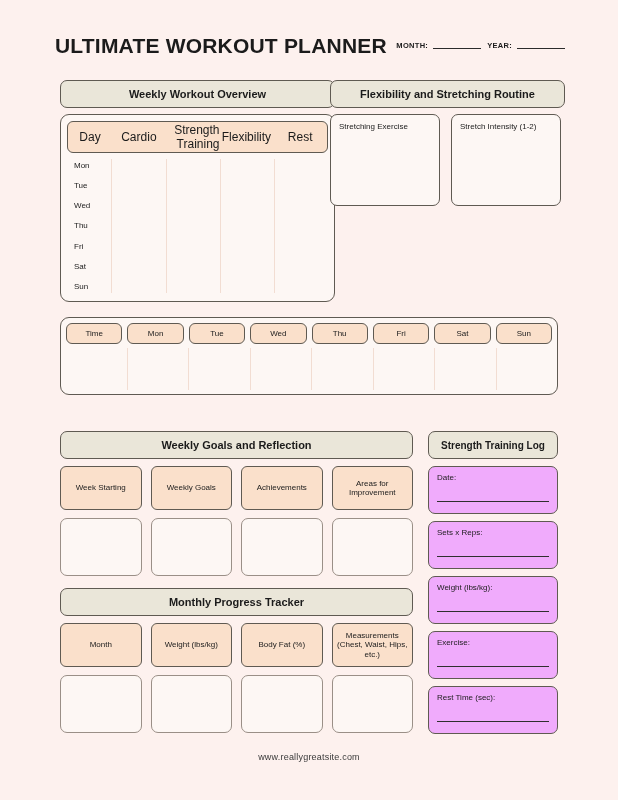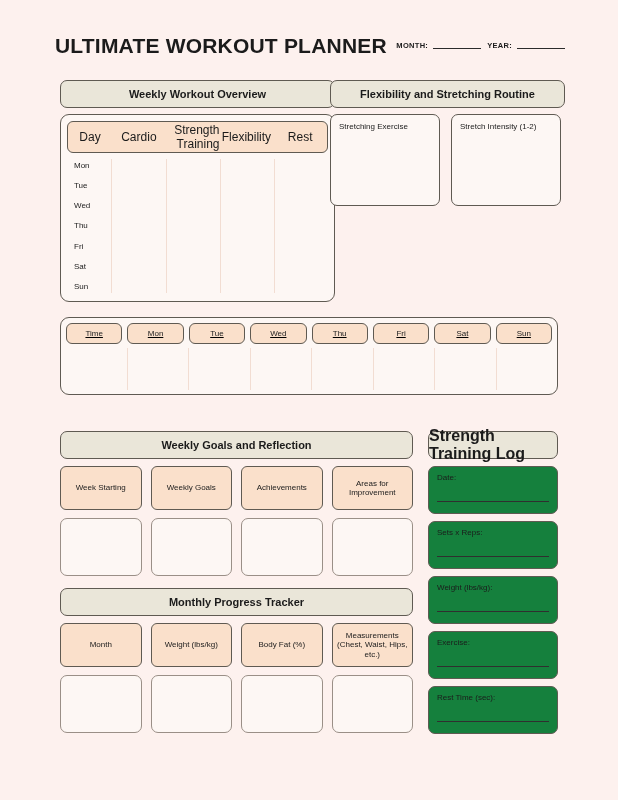--- a/index.html
+++ b/index.html
@@ -192,21 +192,20 @@
     margin-top: 6px;
     width: 498px;
     height: 78px;
     padding: 5px;
     position: relative;
   }
   #sched-head {
     display: flex;
     gap: 5px;
     height: 21px;
-    text-decoration: underline;
   }
   #sched-head .pill { flex: 1; font-size: 8px; }
   #sched-body {
     position: absolute;
     left: 5px; right: 5px; top: 30px; bottom: 4px;
     display: flex;
     gap: 5px;
   }
   #sched-body > span {
     flex: 1;
@@ -245,32 +244,32 @@
   #month-body {
     margin-top: 8px;
     display: flex;
     gap: 9px;
     height: 58px;
   }
   #month-body .blank { flex: 1; }
 
   
   #sec-log { position: absolute; left: 428px; top: 431px; width: 130px; }
-  #sec-log .banner { width: 130px; font-size: 16px; }
+  #sec-log .banner { width: 130px; font-size: 10px; }
   #log-list {
     margin-top: 7px;
     display: flex;
     flex-direction: column;
     gap: 7px;
   }
   .log-box {
     height: 48px;
     border: 1.2px solid #5f5a52;
     border-radius: 7px;
-    background: #15803d;
+    background: #f0abfc;
     padding: 6px 8px 0 8px;
     position: relative;
   }
   .log-label {
     font-size: 8px;
     color: #1b1b1b;
   }
   .log-rule {
     position: absolute;
     left: 8px; right: 8px;
@@ -424,14 +423,15 @@
         <div class="log-label">Exercise:</div>
         <div class="log-rule"></div>
       </div>
       <div class="log-box">
         <div class="log-label">Rest Time (sec):</div>
         <div class="log-rule"></div>
       </div>
     </div>
   </div>
 
+  <div id="footer">www.reallygreatsite.com</div>
 
 </div>
 
 </body></html>

